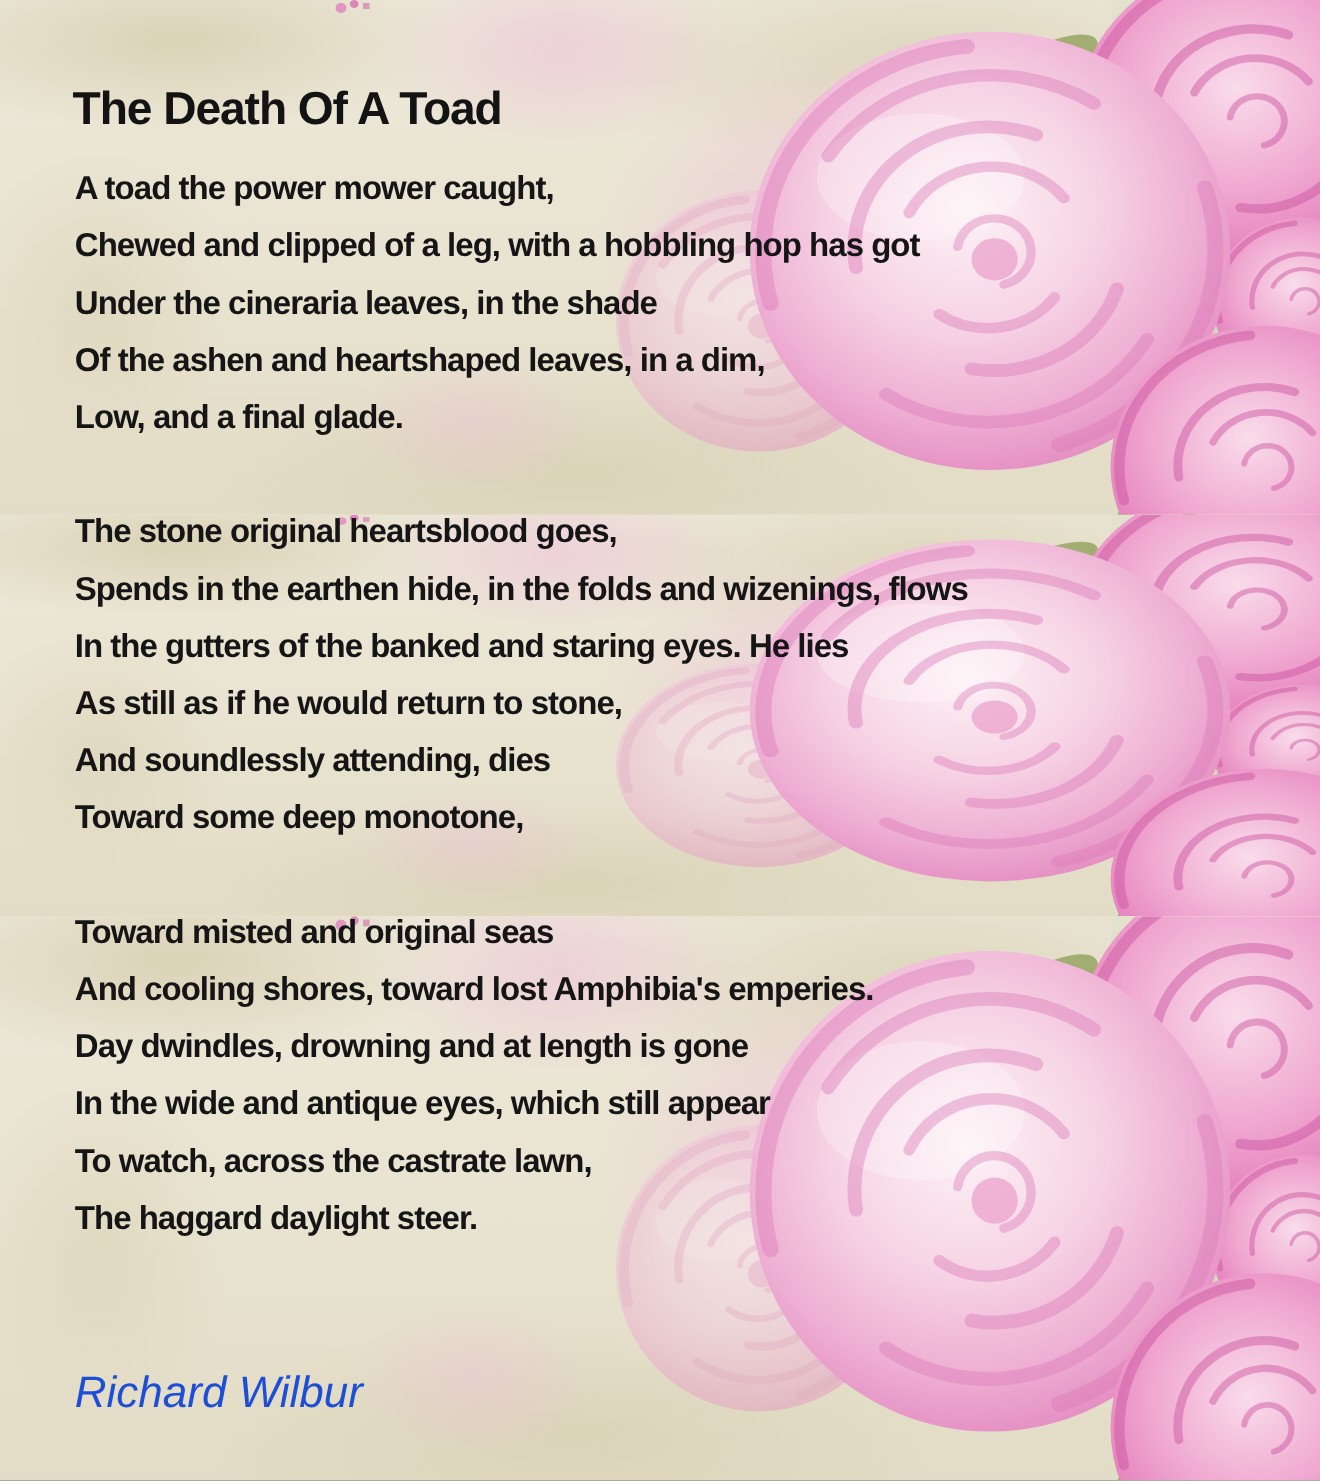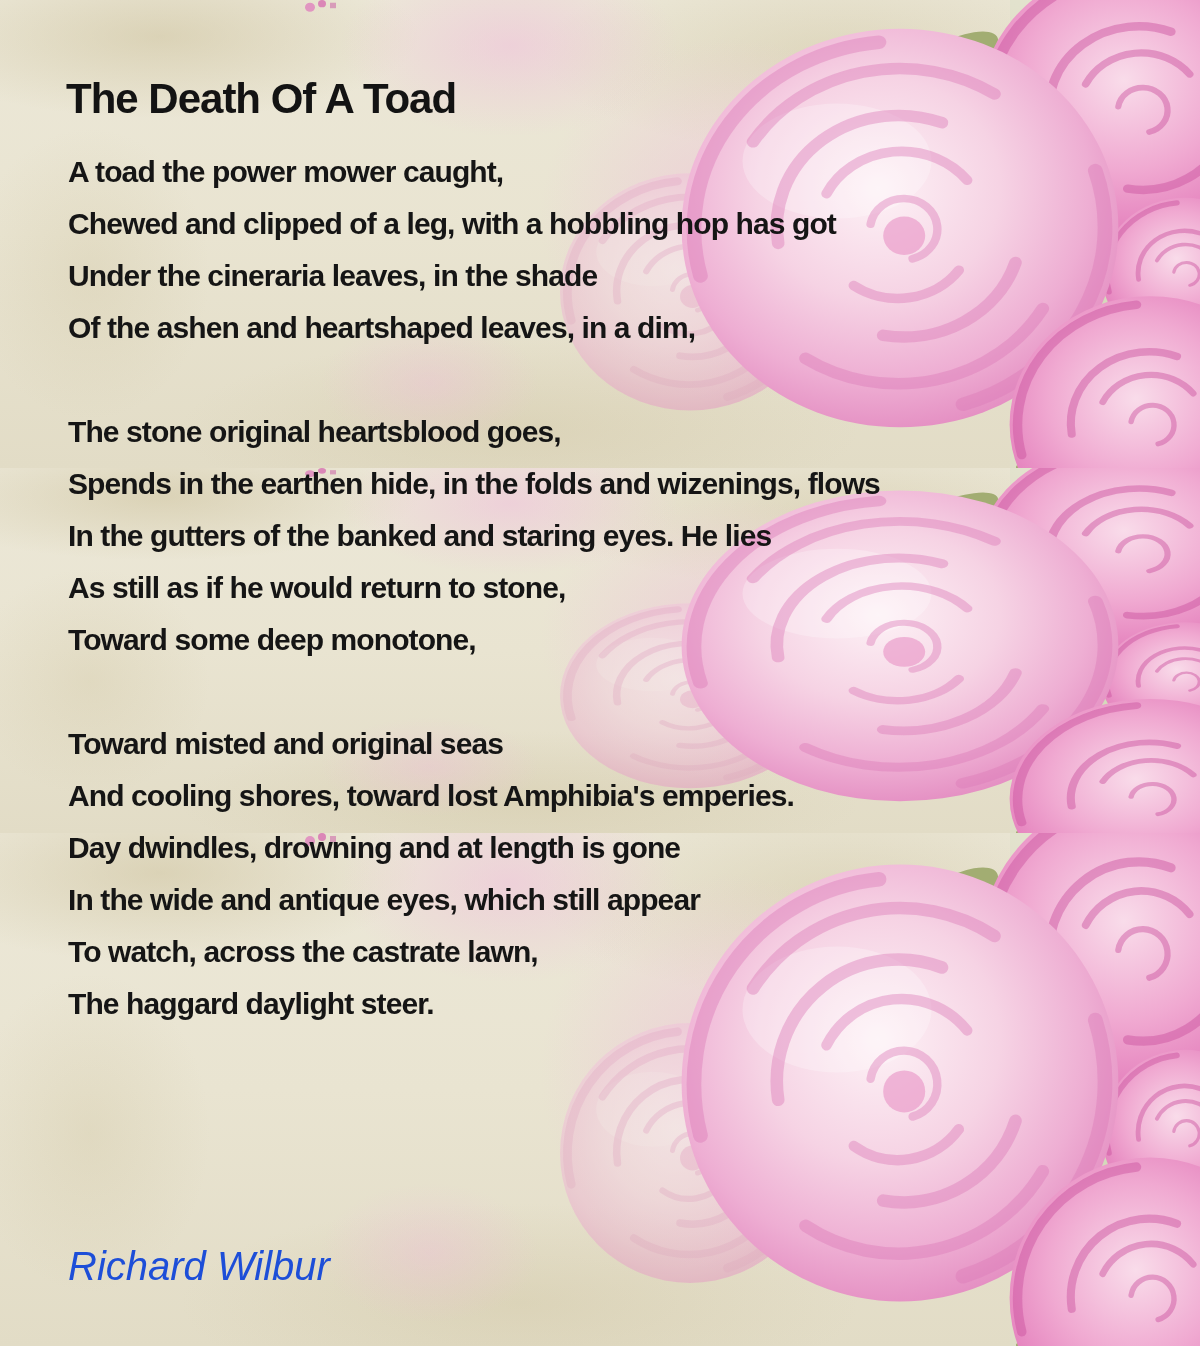--- a/index.html
+++ b/index.html
@@ -159,26 +159,28 @@
 
   <div class="textlayer">
     <h1 id="title">The Death Of A Toad</h1>
 
     <div id="poem">
       <div class="stanza">
           <div class="line">A toad the power mower caught,</div>
           <div class="line">Chewed and clipped of a leg, with a hobbling hop has got</div>
           <div class="line">Under the cineraria leaves, in the shade</div>
           <div class="line">Of the ashen and heartshaped leaves, in a dim,</div>
+          <div class="line">Low, and a final glade.</div>
         </div>
       <div class="stanza">
           <div class="line">The stone original heartsblood goes,</div>
           <div class="line">Spends in the earthen hide, in the folds and wizenings, flows</div>
           <div class="line">In the gutters of the banked and staring eyes. He lies</div>
           <div class="line">As still as if he would return to stone,</div>
+          <div class="line">And soundlessly attending, dies</div>
           <div class="line">Toward some deep monotone,</div>
         </div>
       <div class="stanza">
           <div class="line">Toward misted and original seas</div>
           <div class="line">And cooling shores, toward lost Amphibia's emperies.</div>
           <div class="line">Day dwindles, drowning and at length is gone</div>
           <div class="line">In the wide and antique eyes, which still appear</div>
           <div class="line">To watch, across the castrate lawn,</div>
           <div class="line">The haggard daylight steer.</div>
         </div>

